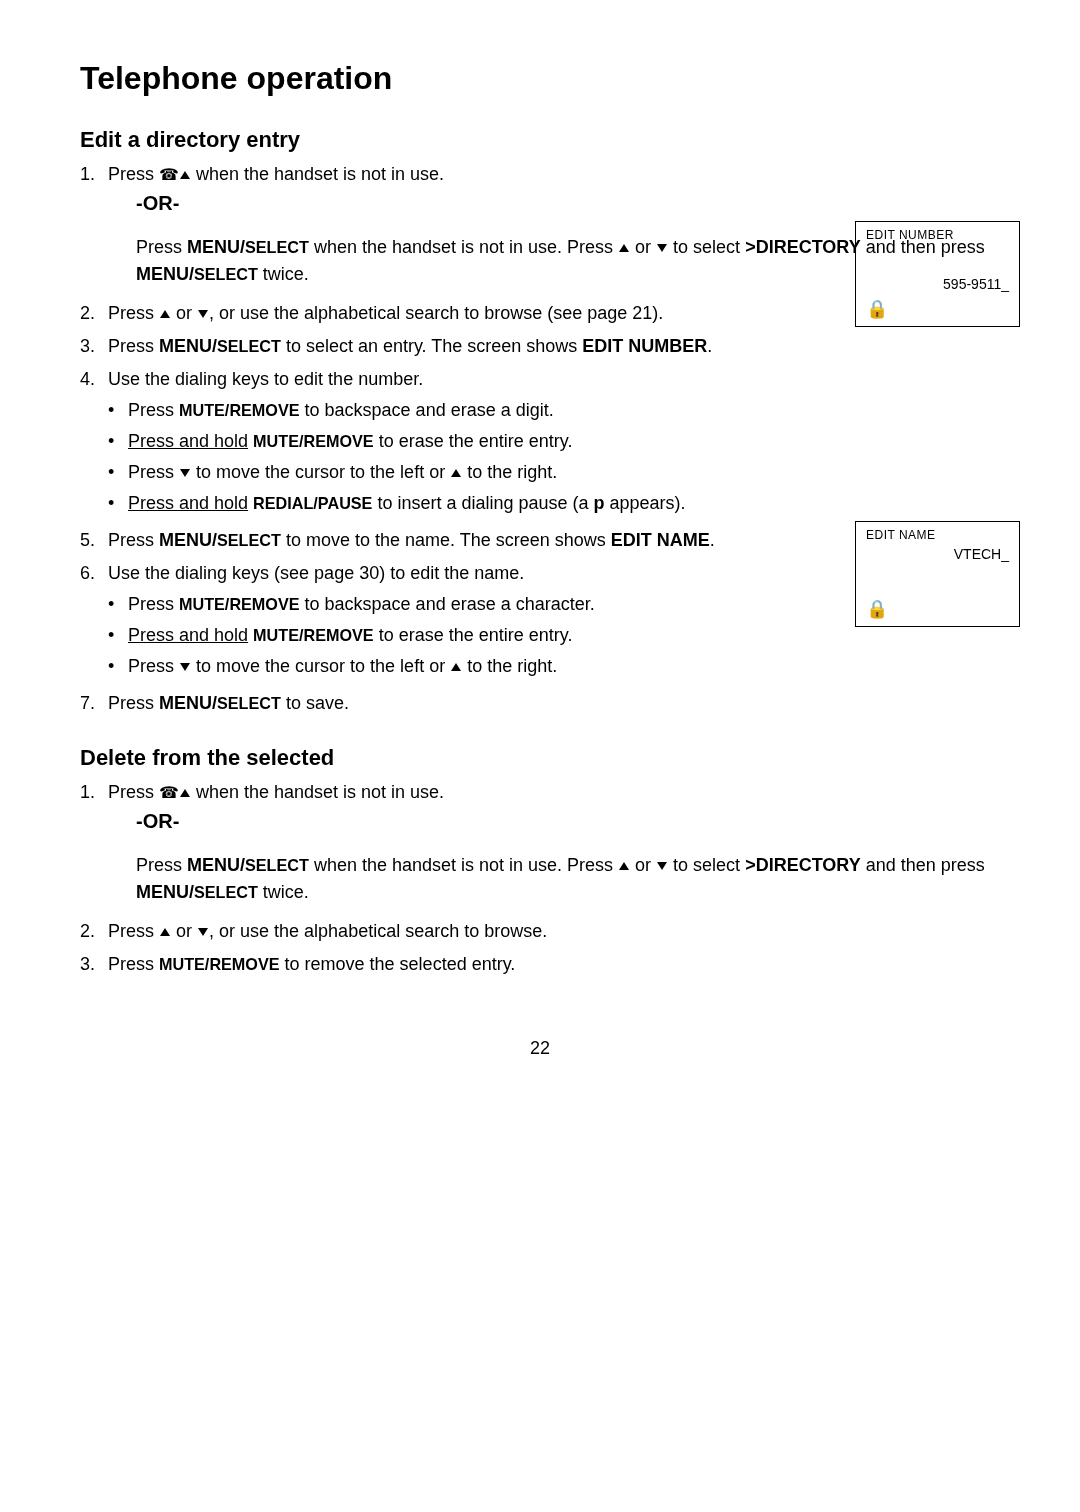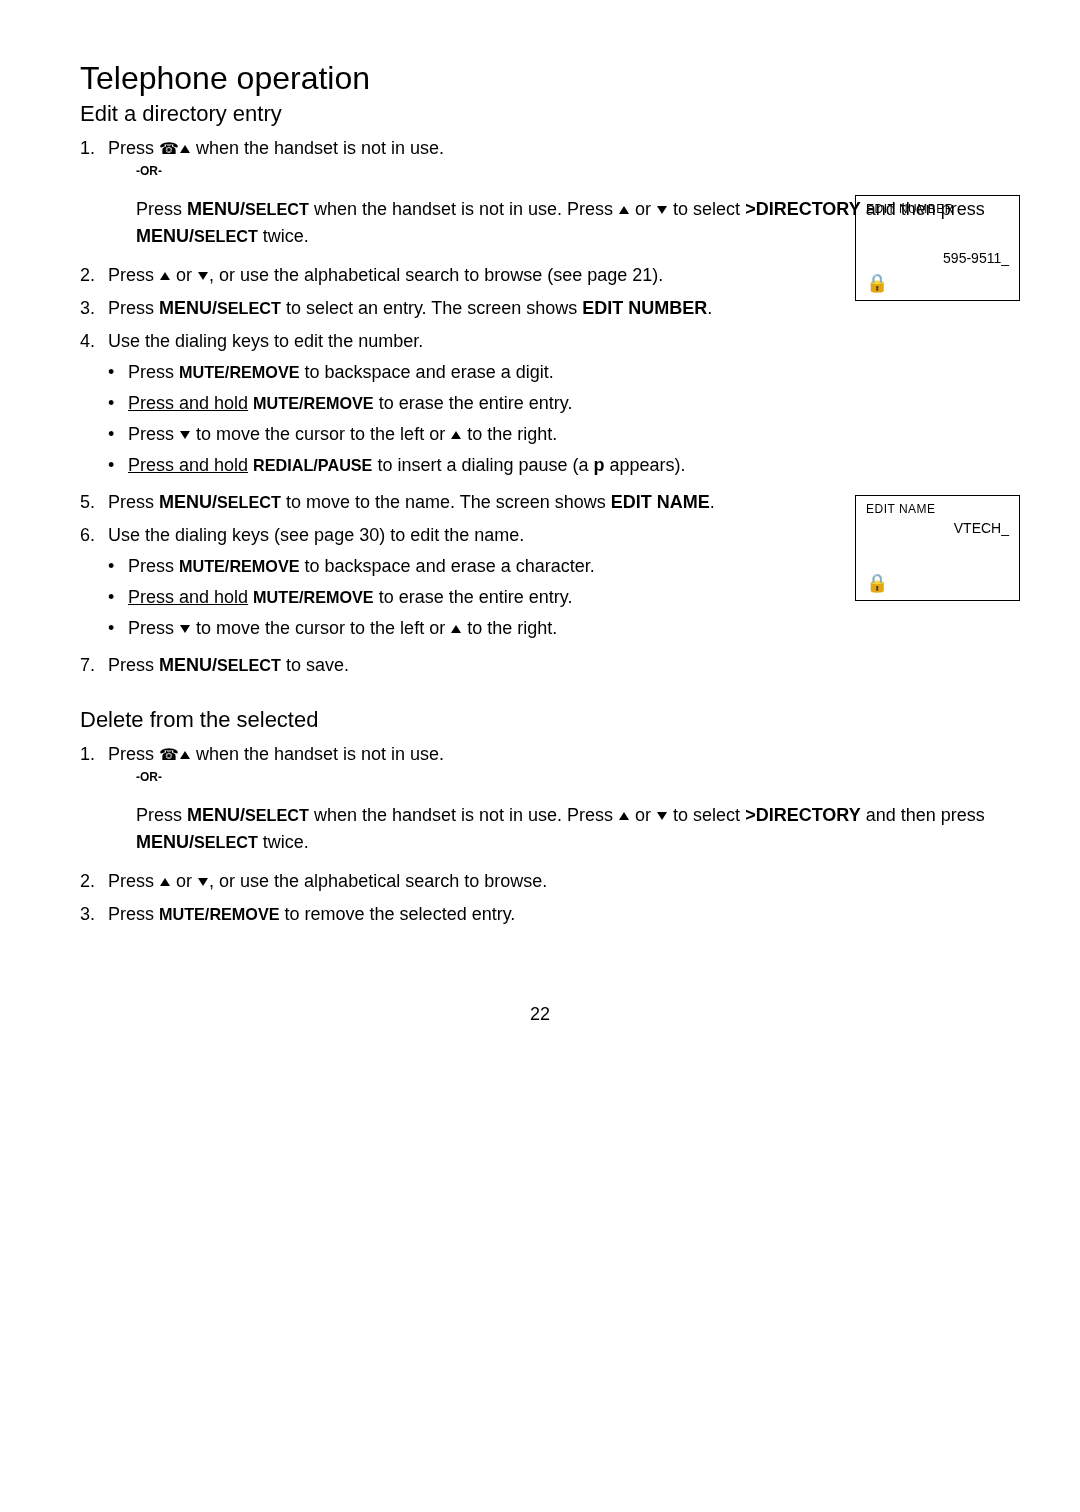--- a/index.html
+++ b/index.html
@@ -13,27 +13,27 @@
       min-height: 1512px;
       background: #ffffff;
       font-family: Arial, Helvetica, sans-serif;
       font-size: 18px;
       color: #000000;
       padding: 60px 80px 60px 80px;
     }
 
     h1.page-title {
       font-size: 32px;
-      font-weight: normal;
-      margin-bottom: 4px;
+      font-weight: bold;
+      margin-bottom: 30px;
     }
 
     h2.section-title {
       font-size: 22px;
-      font-weight: normal;
+      font-weight: bold;
       margin-bottom: 8px;
     }
 
     p {
       margin-bottom: 6px;
       line-height: 1.5;
     }
 
     .intro-text {
       margin-bottom: 8px;
@@ -60,21 +60,21 @@
       flex: 1;
     }
 
     .or-block {
       margin-left: 28px;
       margin-bottom: 6px;
     }
 
     .or-label {
       font-weight: bold;
-      font-size: 12px;
+      font-size: 20px;
     }
 
     .or-text {
       margin-top: 16px;
       line-height: 1.5;
     }
 
     ul.bullet-list {
       list-style: none;
       padding: 0;
@@ -125,21 +125,21 @@
     .content-area {
       position: relative;
     }
 
     .section-gap {
       margin-top: 28px;
     }
 
     .page-number {
       text-align: center;
-      margin-top: 76px;
+      margin-top: 60px;
       font-size: 18px;
     }
 
     .triangle-up {
       display: inline-block;
       width: 0;
       height: 0;
       border-left: 5px solid transparent;
       border-right: 5px solid transparent;
       border-bottom: 8px solid #000;

